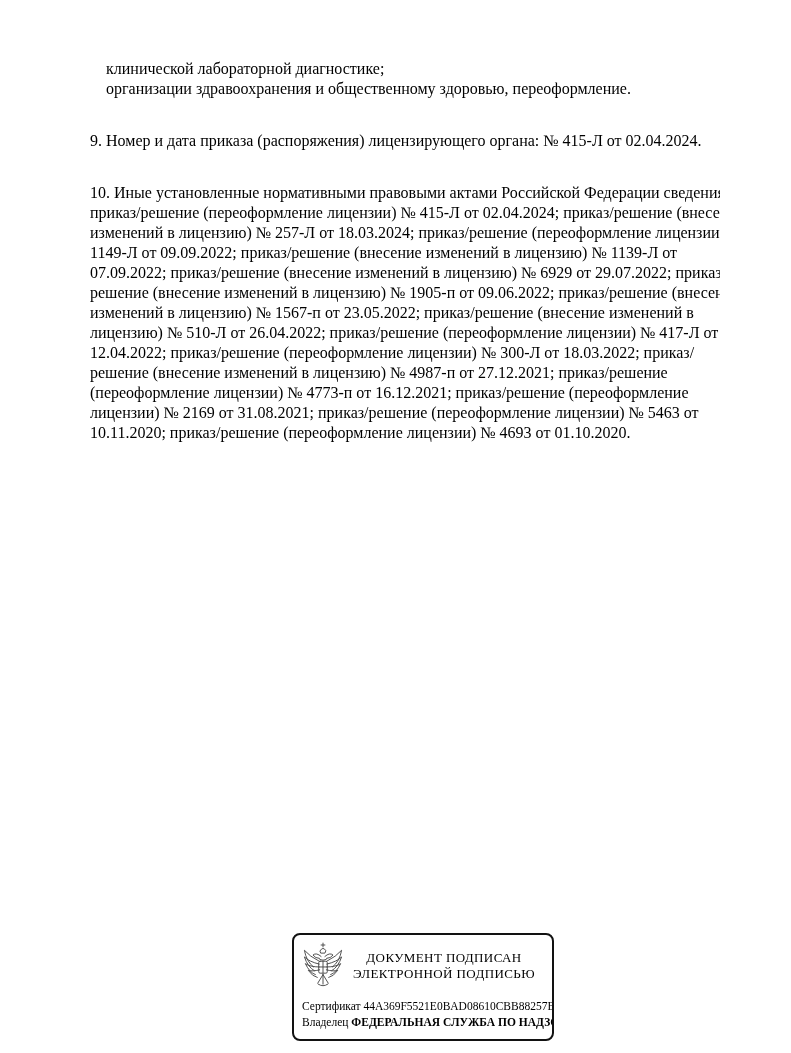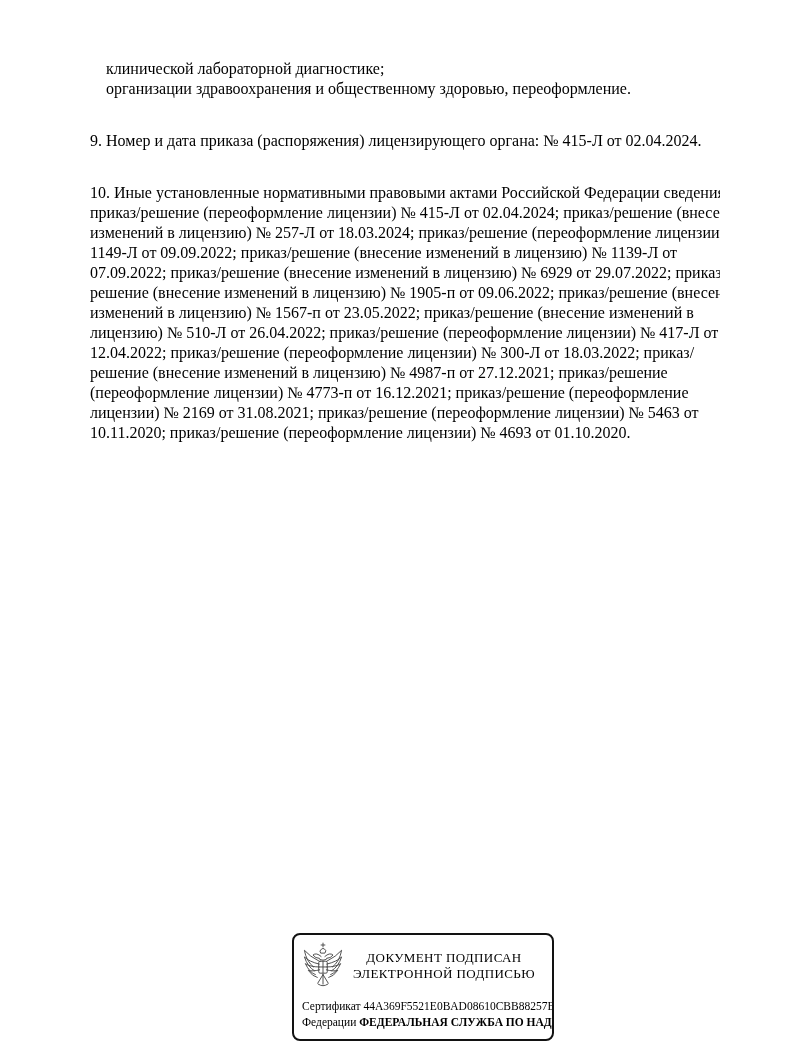--- a/index.html
+++ b/index.html
@@ -115,19 +115,19 @@
         <span>ДОКУМЕНТ ПОДПИСАН</span><br>
         <span>ЭЛЕКТРОННОЙ ПОДПИСЬЮ</span>
       </span>
     </div>
     <div class="stamp-lines">
       <div class="stamp-line">
         <span>Сертификат</span>
         <span>44A369F5521E0BAD08610CBB88257ED3</span>
       </div>
       <div class="stamp-line">
-        <span>Федерации</span>
+        <span>Владелец</span>
         <span class="owner-value">ФЕДЕРАЛЬНАЯ СЛУЖБА ПО НАДЗОРУ В С</span>
       </div>
     </div>
   </div>
 
 </div>
 
 </body></html>

